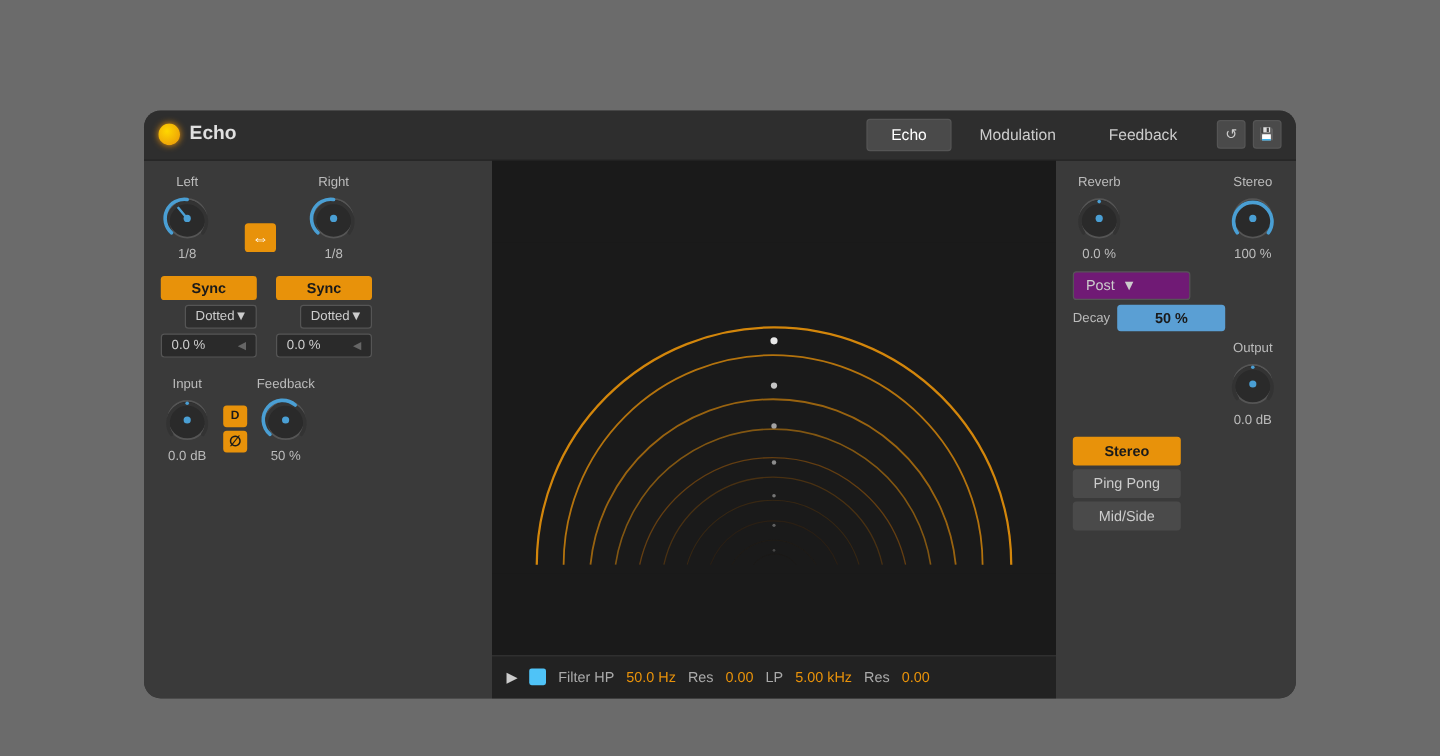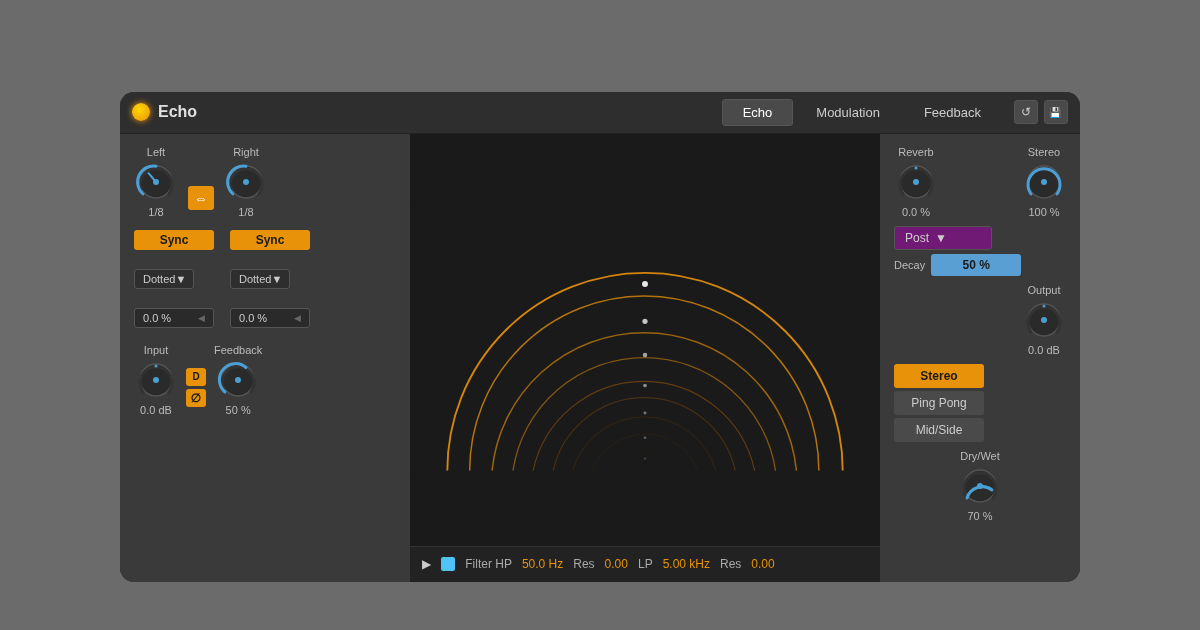--- a/index.html
+++ b/index.html
@@ -97,21 +97,21 @@
       width: 290px;
       padding: 12px 14px;
       display: flex;
       flex-direction: column;
       gap: 10px;
       background: #3a3a3a;
     }
     .knob-row {
       display: flex;
       align-items: flex-start;
-      gap: 10px;
+      gap: 26px;
     }
     .knob-group {
       display: flex;
       flex-direction: column;
       align-items: center;
       gap: 2px;
     }
     .knob-label {
       color: #bbb;
       font-size: 11px;
@@ -184,21 +184,22 @@
       align-items: center;
       justify-content: space-between;
     }
     .value-box .arrow {
       color: #666;
       font-size: 9px;
     }
     .col-group {
       display: flex;
       flex-direction: column;
-      gap: 19px;
+      gap: 4px;
+      align-items: flex-end;
     }
     
     .bottom-left-row {
       display: flex;
       align-items: flex-start;
       gap: 8px;
       margin-top: 6px;
     }
     .d-btn {
       background: #e8920a;
@@ -571,29 +572,17 @@
           <span class="section-value">0.0 dB</span>
         </div>
       </div>
 
       <div style="display:flex;flex-direction:column;gap:3px;">
         <button class="mode-btn">Stereo</button>
         <button class="mode-btn-inactive">Ping Pong</button>
         <button class="mode-btn-inactive">Mid/Side</button>
       </div>
 
-      <div class="right-knob-group" style="align-items:center;">
-        <span class="section-label">Dry/Wet</span>
-        <div class="knob">
-          <svg viewBox="0 0 44 44">
-            <circle cx="22" cy="22" r="16" fill="#2a2a2a" stroke="#555" stroke-width="1.5"></circle>
-            <circle cx="22" cy="22" r="3" fill="#4a9fd4"></circle>
-            <path d="M 9 34 A 16 16 0 1 1 35 34" fill="none" stroke="#333" stroke-width="3" stroke-linecap="round"></path>
-            <path d="M 9 34 A 16 16 0 0 1 34 26" fill="none" stroke="#4a9fd4" stroke-width="3" stroke-linecap="round"></path>
-          </svg>
-        </div>
-        <span class="section-value">70 %</span>
-      </div>
 
     </div>
 
   </div>
 </div>
 
 </body></html>

